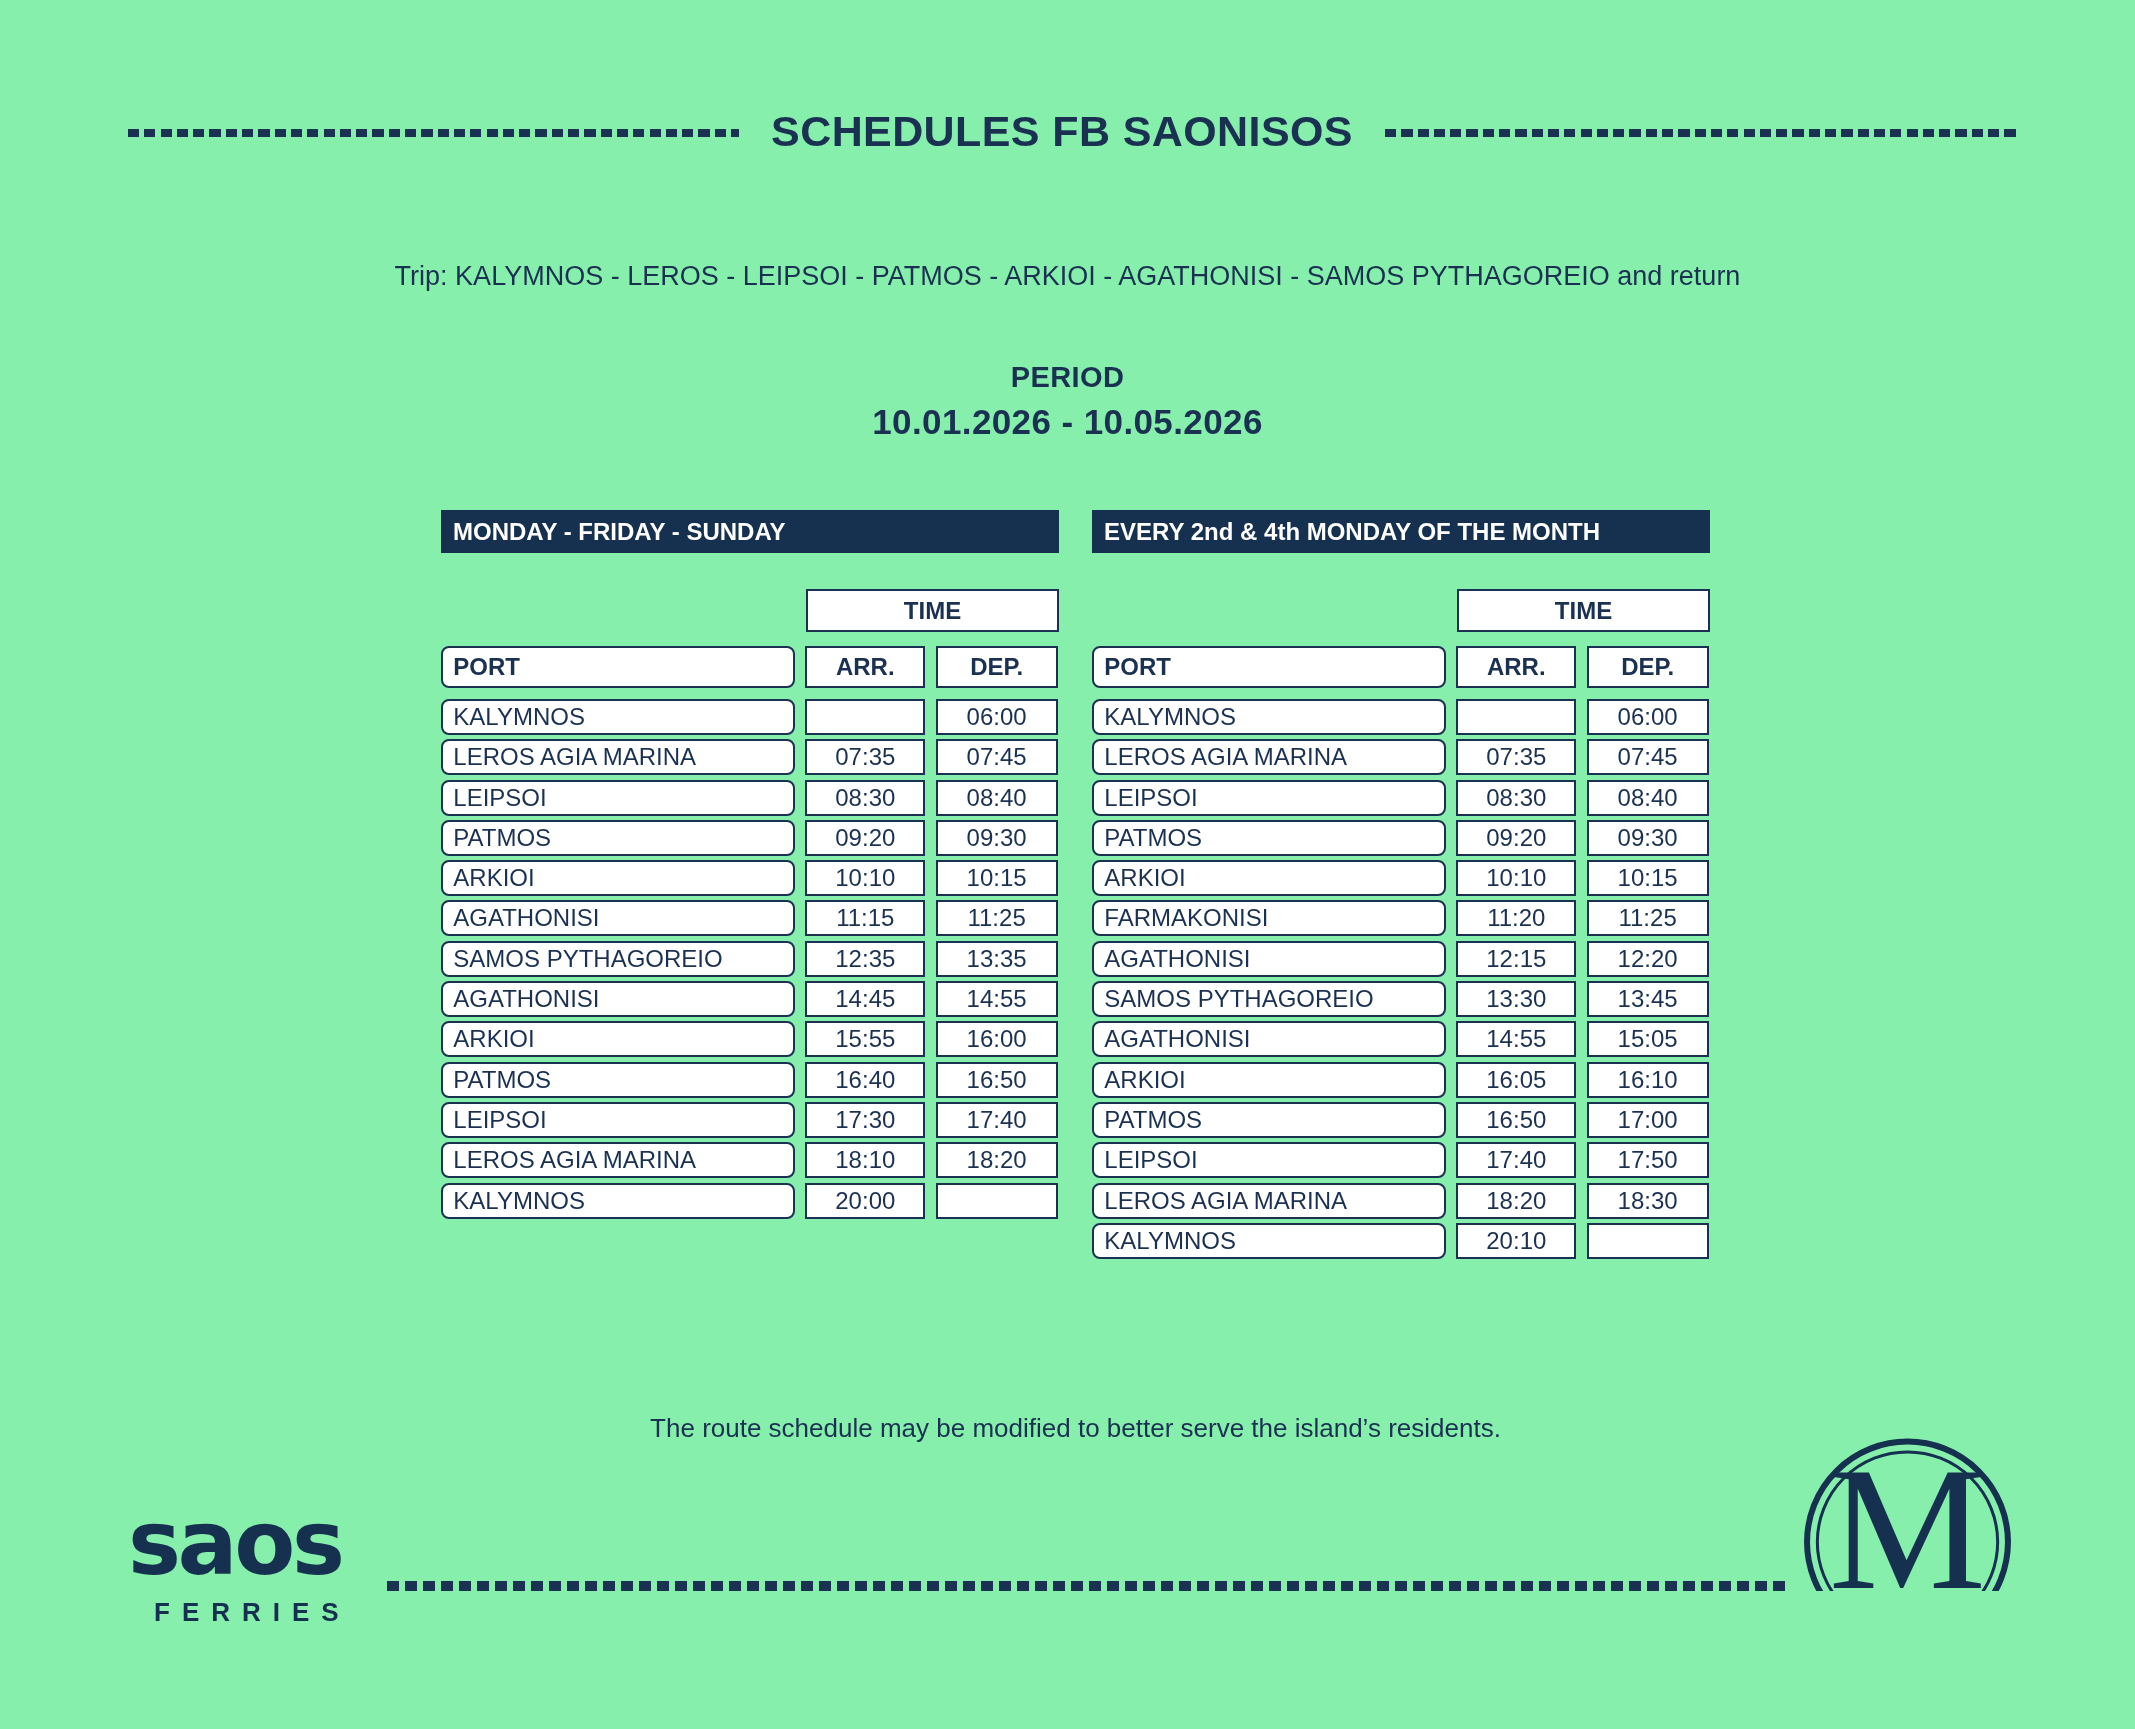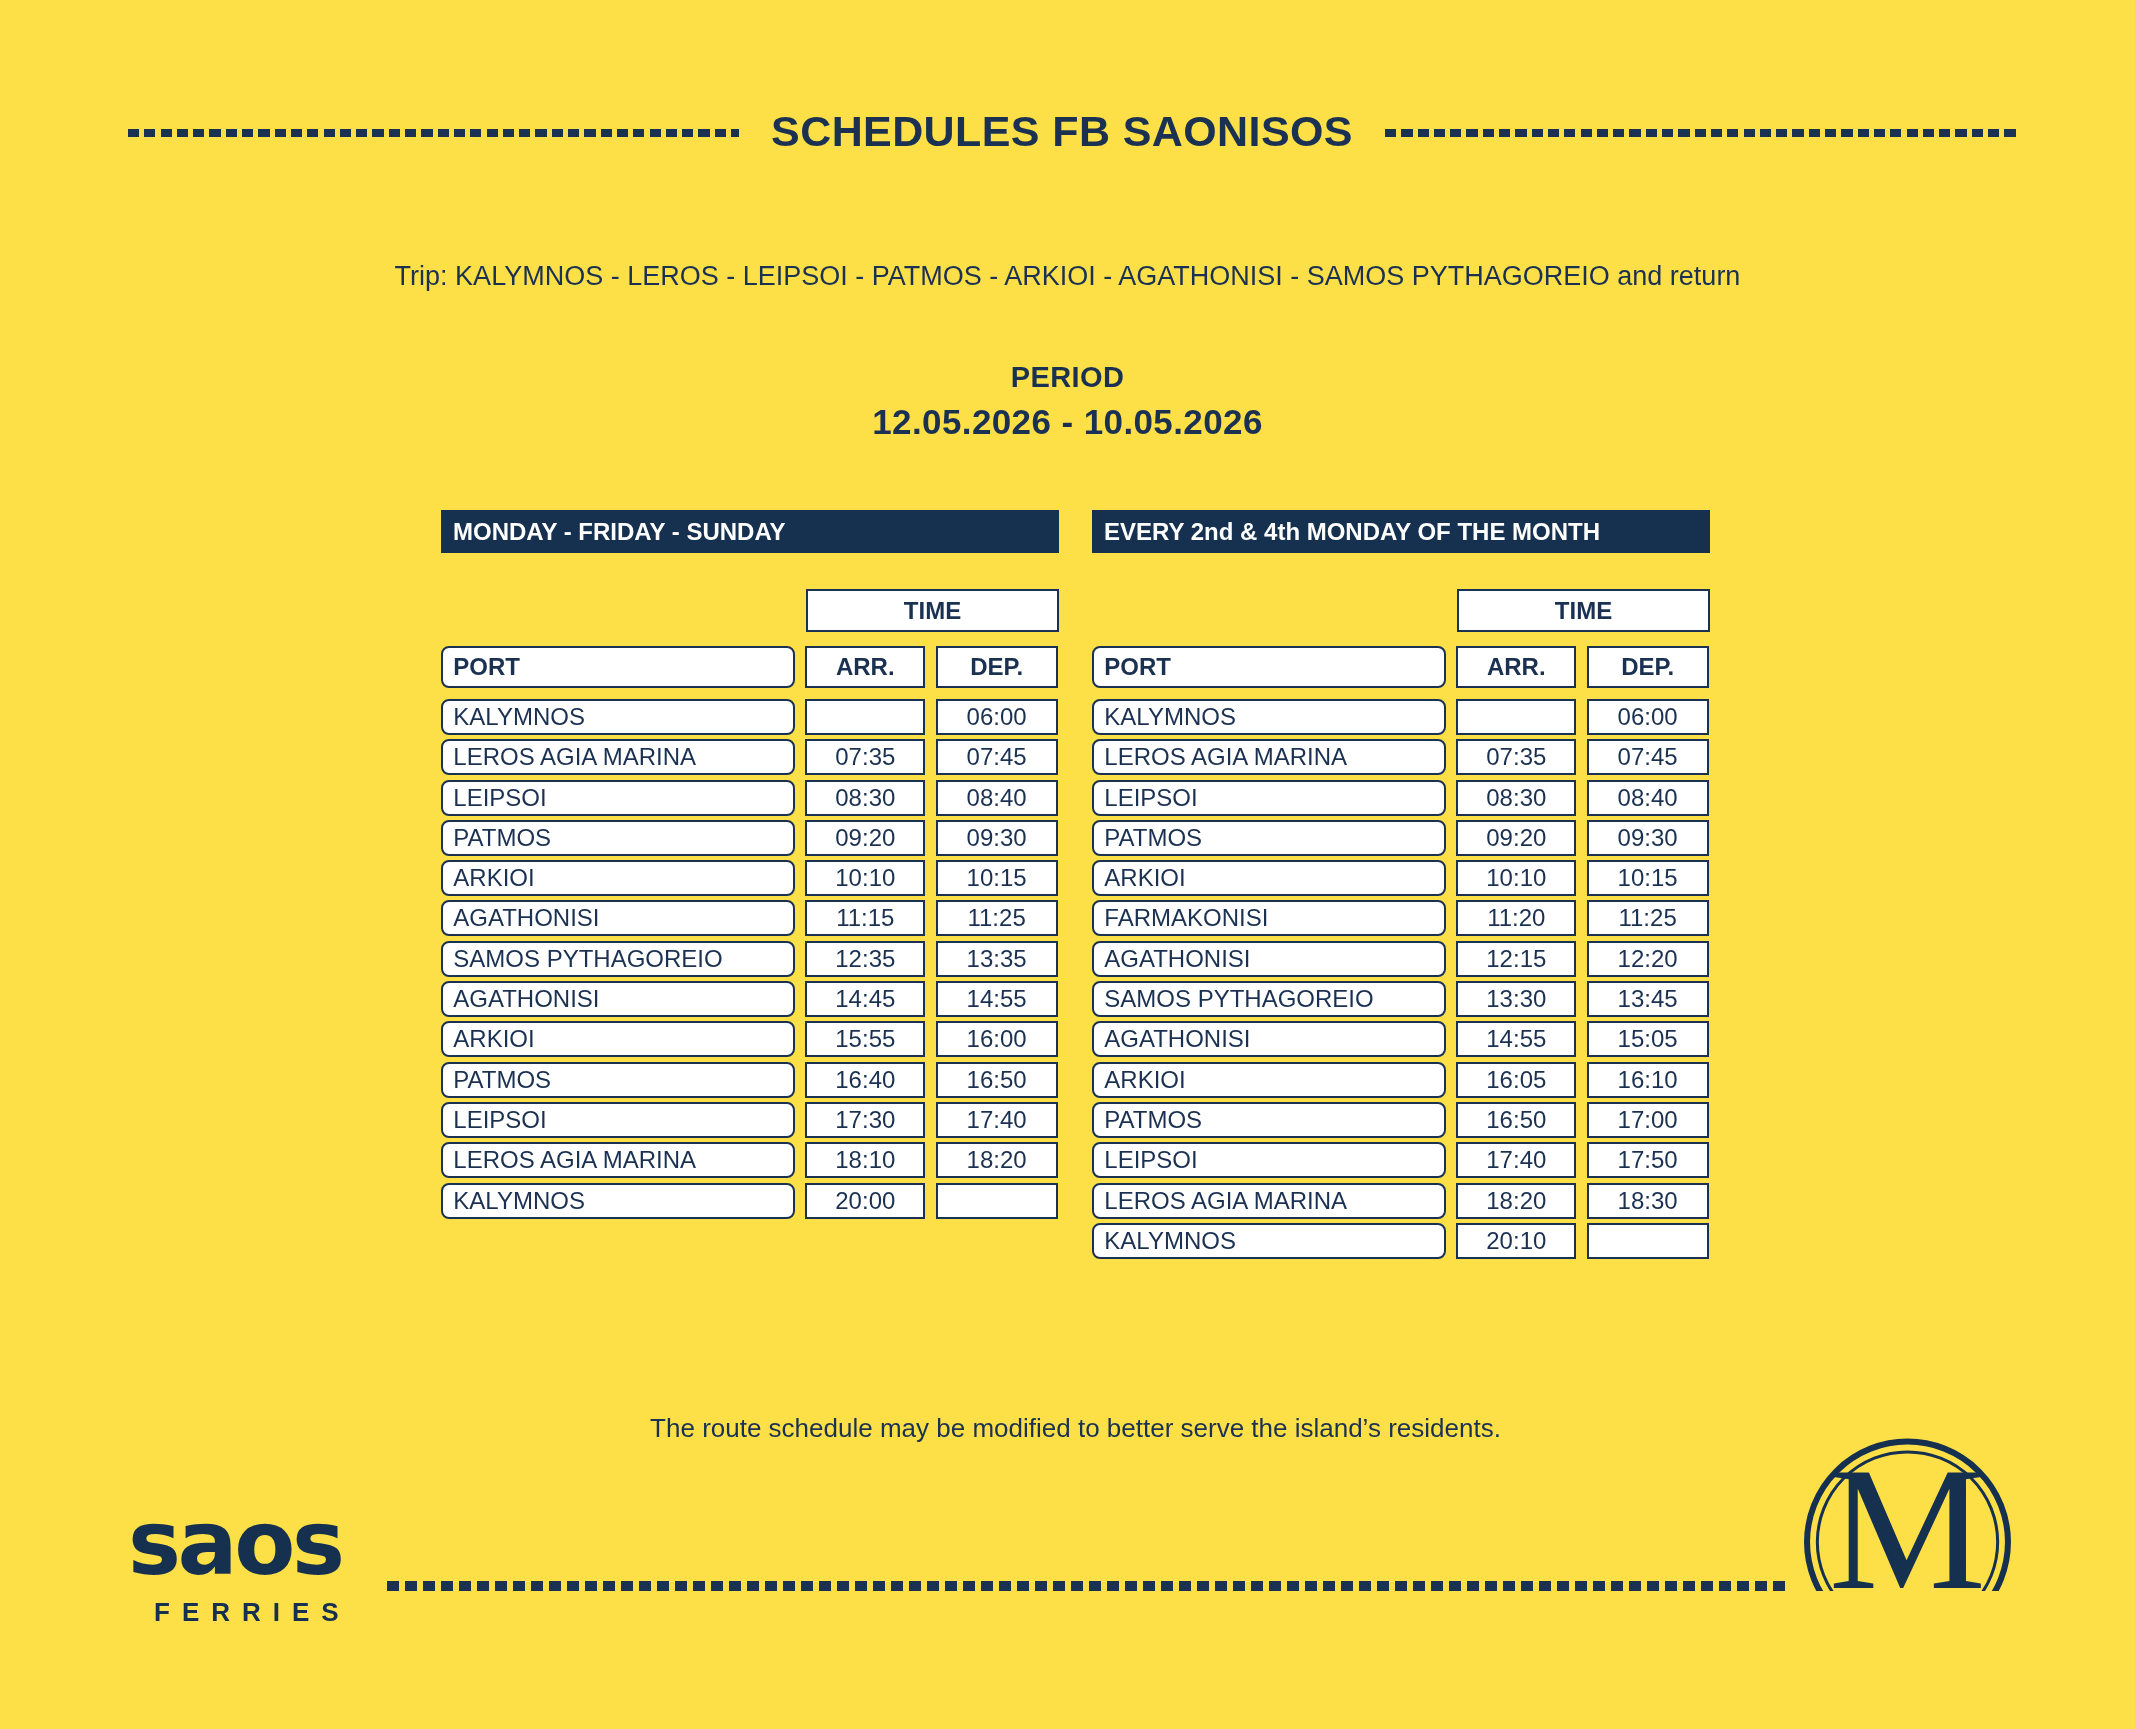--- a/index.html
+++ b/index.html
@@ -3,21 +3,21 @@
 <meta charset="utf-8">
 <style>
   :root{
     --navy:#16304f;
     --ink:#1b3152;
   }
   html,body{margin:0;padding:0;background:#fdfdfe;}
   .page{
     position:relative;
     width:2135px;height:1729px;
-    background:#fde047;
+    background:#86efac;
     font-family:"Liberation Sans","DejaVu Sans",sans-serif;
     color:var(--ink);
     overflow:hidden;
   }
   
   .title-band{
     position:absolute;top:110px;left:0;right:0;
     display:grid;grid-template-columns:611px 1fr 632px;
     align-items:center;
     padding-left:128px;padding-right:118px;
@@ -122,21 +122,21 @@
   <div class="title-band">
     <div class="dash-line"></div>
     <div class="page-title">SCHEDULES FB SAONISOS</div>
     <div class="dash-line"></div>
   </div>
 
   <div class="trip-line">Trip: KALYMNOS - LEROS - LEIPSOI - PATMOS - ARKIOI - AGATHONISI - SAMOS PYTHAGOREIO and return</div>
 
   <div class="period">
     <div class="period-label">PERIOD</div>
-    <div class="period-range">12.05.2026 - 10.05.2026</div>
+    <div class="period-range">10.01.2026 - 10.05.2026</div>
   </div>
 
   <section class="sched-col left">
     <div class="day-bar">MONDAY - FRIDAY - SUNDAY</div>
     <div class="time-box">TIME</div>
     <div class="head-row">
       <div class="cell port">PORT</div>
       <div class="cell ctr">ARR.</div>
       <div class="cell ctr">DEP.</div>
     </div>

